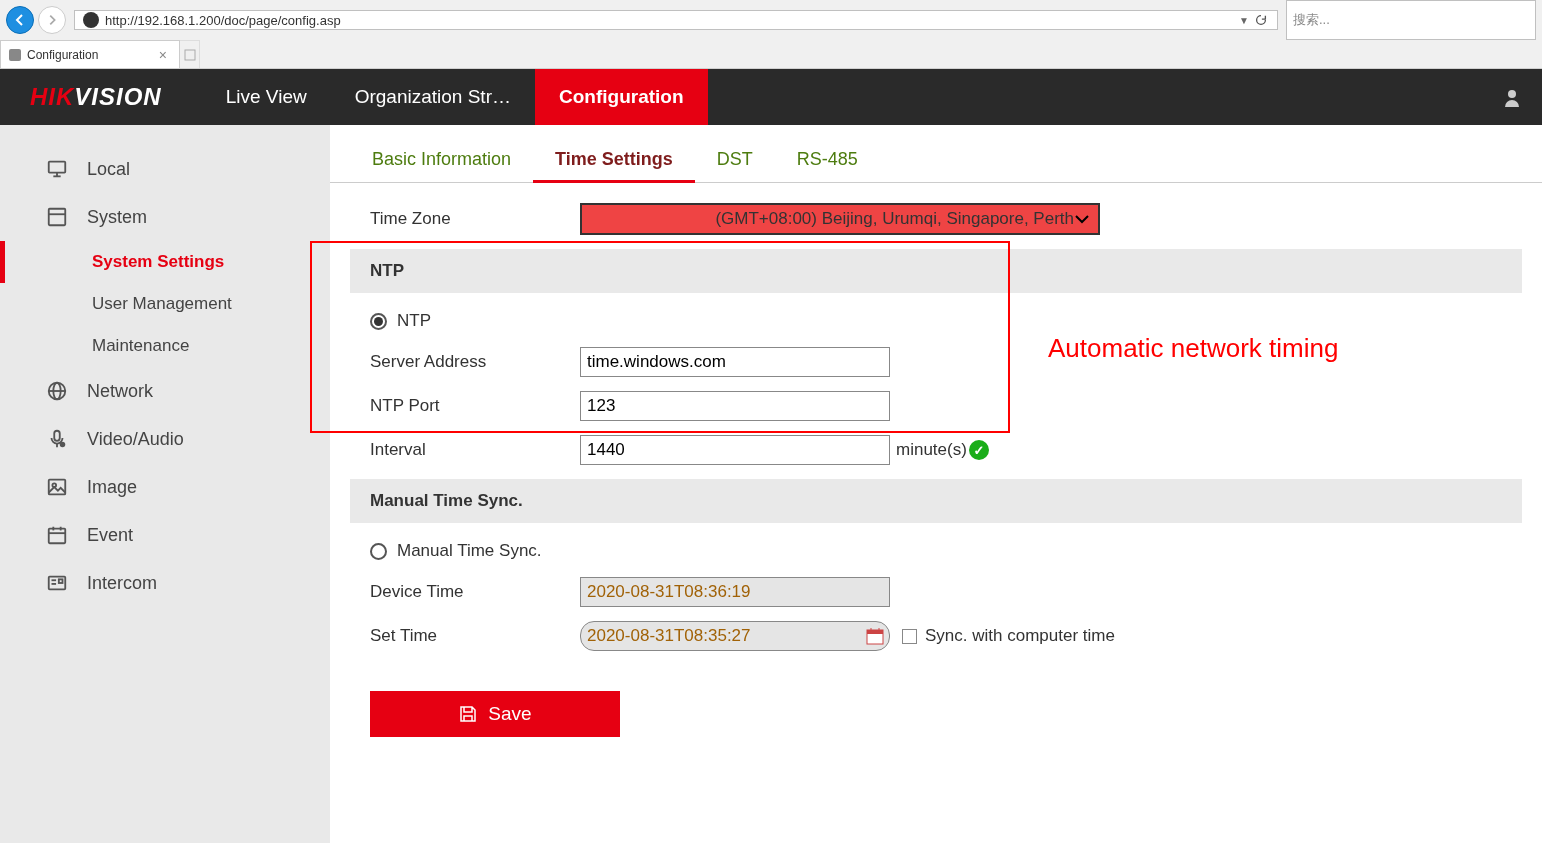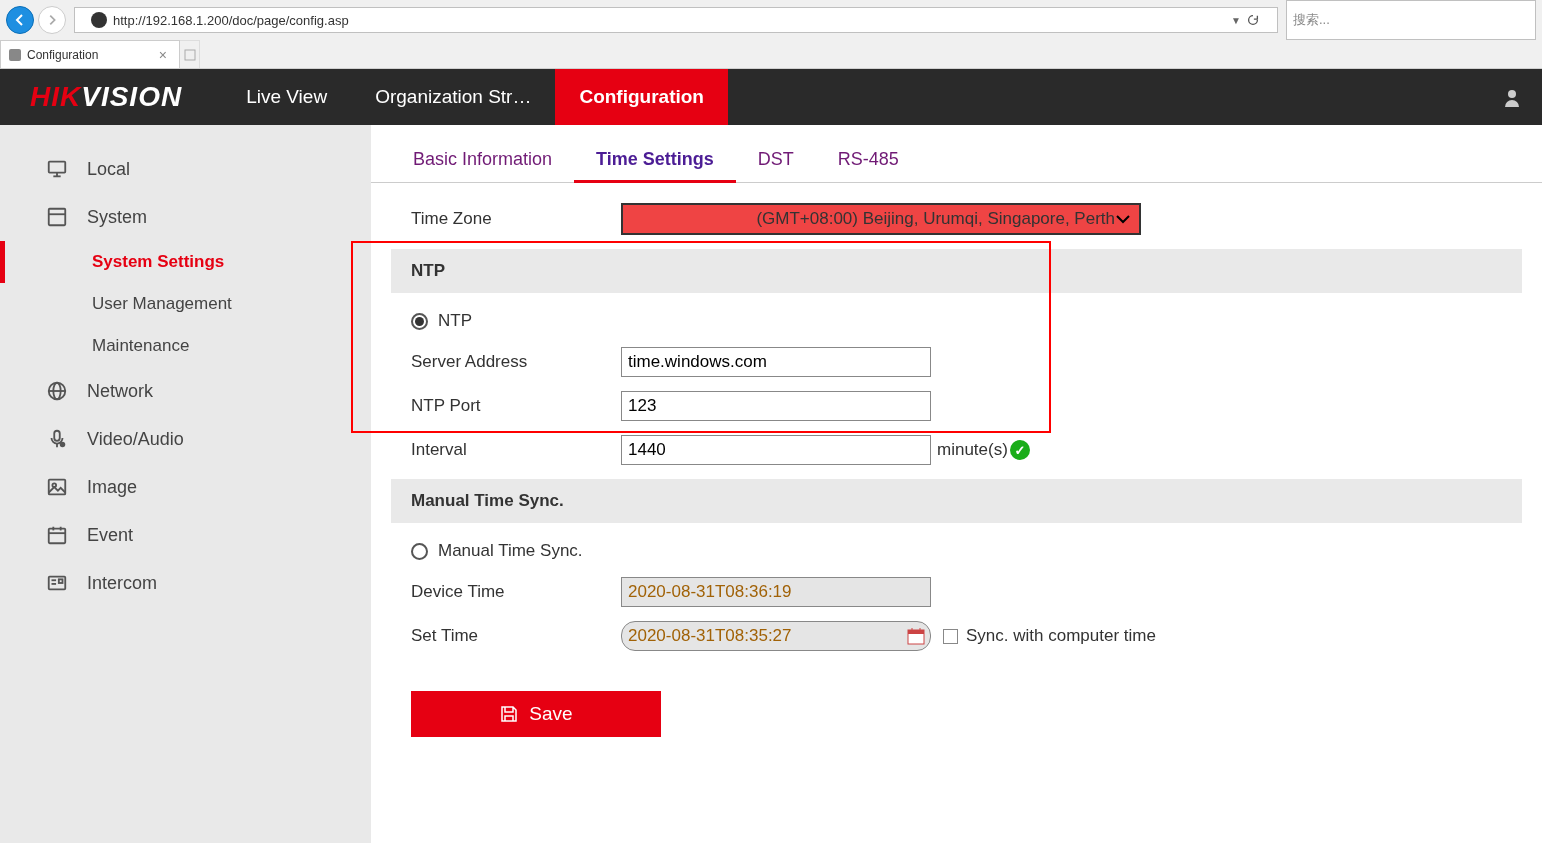--- a/index.html
+++ b/index.html
@@ -3,56 +3,56 @@
 <meta charset="utf-8">
 <style>
 * { box-sizing: border-box; margin: 0; padding: 0; }
 body { font-family: Arial, "Microsoft YaHei", sans-serif; font-size: 14px; background: #fff; color: #333; }
 
 
 .browser-chrome { background: #f0f0f0; border-bottom: 1px solid #d0d0d0; }
 .browser-toolbar { display: flex; align-items: center; padding: 4px 6px; height: 40px; gap: 4px; }
 .nav-btn-back { width: 28px; height: 28px; border-radius: 50%; background: #1e8fe1; display: flex; align-items: center; justify-content: center; color: #fff; font-size: 18px; border: 1px solid #0a6fb8; }
 .nav-btn-forward { width: 28px; height: 28px; border-radius: 50%; background: #fff; border: 1px solid #ccc; display: flex; align-items: center; justify-content: center; color: #888; font-size: 16px; }
-.url-bar { flex: 1; display: flex; align-items: center; background: #fff; border: 1px solid #c0c0c0; height: 26px; padding: 0 16px; margin: 0 4px; }
+.url-bar { flex: 1; display: flex; align-items: center; background: #fff; border: 1px solid #c0c0c0; height: 20px; padding: 0 8px; margin: 0 4px; }
 .url-icon { width: 16px; height: 16px; border-radius: 50%; background: #333; margin-right: 6px; }
 .url-text { flex: 1; font-size: 13px; color: #333; }
 .url-controls { display: flex; gap: 4px; align-items: center; margin-left: auto; }
 .refresh-btn { width: 16px; height: 16px; color: #555; display: flex; align-items: center; justify-content: center; }
 .search-bar { width: 250px; height: 40px; background: #fff; border: 1px solid #c0c0c0; padding: 0 6px; font-size: 13px; color: #888; display: flex; align-items: center; }
 .browser-tabs { display: flex; height: 28px; align-items: stretch; }
 .browser-tab { display: flex; align-items: center; padding: 0 8px; background: #fff; border: 1px solid #ccc; border-bottom: none; font-size: 12px; min-width: 180px; }
 .tab-icon { width: 12px; height: 12px; background: #888; margin-right: 6px; border-radius: 2px; }
 .tab-close { margin-left: auto; color: #888; padding: 0 4px; font-size: 14px; }
 .new-tab { width: 20px; display: flex; align-items: center; justify-content: center; color: #888; border: 1px solid #ddd; border-left: none; border-bottom: none; }
 
 
 .app-header { background: #2a2a2a; height: 56px; display: flex; align-items: center; }
-.logo { padding: 0 30px; font-size: 28px; font-weight: bold; font-style: italic; letter-spacing: 1px; }
+.logo { padding: 0 30px; font-size: 24px; font-weight: bold; font-style: italic; letter-spacing: 1px; }
 .logo .hik { color: #e60012; }
 .logo .vision { color: #fff; }
 .main-nav { display: flex; height: 100%; margin-left: 10px; }
 .main-nav-item { padding: 0 24px; display: flex; align-items: center; color: #fff; font-size: 19px; cursor: pointer; }
 .main-nav-item.active { background: #e60012; font-weight: bold; }
 .user-icon-wrap { margin-left: auto; padding: 0 20px; color: #fff; font-size: 20px; }
 
 .app-body { display: flex; height: calc(843px - 40px - 28px - 56px); }
 
 
-.sidebar { width: 371px; background: #e9e9e9; padding-top: 20px; }
+.sidebar { width: 330px; background: #e9e9e9; padding-top: 20px; }
 .side-item { display: flex; align-items: center; padding: 12px 20px 12px 45px; font-size: 18px; color: #444; cursor: pointer; }
 .side-icon { width: 24px; height: 24px; margin-right: 18px; display: flex; align-items: center; justify-content: center; color: #555; }
 .side-sub { padding: 11px 20px 11px 92px; font-size: 17px; color: #444; cursor: pointer; }
 .side-sub.active { color: #e60012; font-weight: bold; border-left: 5px solid #e60012; padding-left: 87px; }
 
 
 .content { flex: 1; padding: 14px 0 0 0; position: relative; }
 .sub-tabs { display: flex; border-bottom: 1px solid #ccc; margin: 0 0 0 0; padding-left: 20px; }
-.sub-tab { padding: 10px 22px 10px 22px; font-size: 18px; color: #701a75; cursor: pointer; }
-.sub-tab.active { color: #4c1d95; font-weight: bold; border-bottom: 3px solid #e60012; margin-bottom: -1px; }
+.sub-tab { padding: 10px 22px 10px 22px; font-size: 18px; color: #4d7c0f; cursor: pointer; }
+.sub-tab.active { color: #7f1d1d; font-weight: bold; border-bottom: 3px solid #e60012; margin-bottom: -1px; }
 
 .form-area { padding: 20px 20px 0 40px; position: relative; }
 .form-row { display: flex; align-items: center; margin-bottom: 14px; }
 .form-label { width: 210px; font-size: 17px; color: #333; }
 .select-field { width: 520px; height: 32px; border: 2px solid #333; padding: 0 8px; font-size: 17px; display: flex; align-items: center; justify-content: flex-end; background: #ef4444; }
 .select-caret { font-size: 14px; }
 .text-input { width: 310px; height: 30px; border: 1px solid #888; padding: 0 6px; font-size: 17px; }
 .text-input.readonly { background: #e5e5e5; color: #a16207; }
 .text-input.with-icon { padding-right: 30px; border-radius: 14px; }
 
@@ -301,16 +301,17 @@
       <div class="save-btn">
         <span>
             <svg width="20" height="20" viewBox="0 0 20 20" fill="#fff">
               <path d="M3 3 h11 l3 3 v11 h-14 z M6 3 v5 h8 v-5 M6 12 h8 v5 h-8 z" stroke="#fff" fill="none" stroke-width="1.5"></path>
             </svg>
           </span>
         <span>Save</span>
       </div>
 
       <div class="highlight-box" style="left:-20px; top:58px; width:700px; height:192px;"></div>
+      <div class="annotation" style="left:718px; top:150px;">Automatic network timing</div>
 
     </div>
   </div>
 </div>
 
 </body></html>

